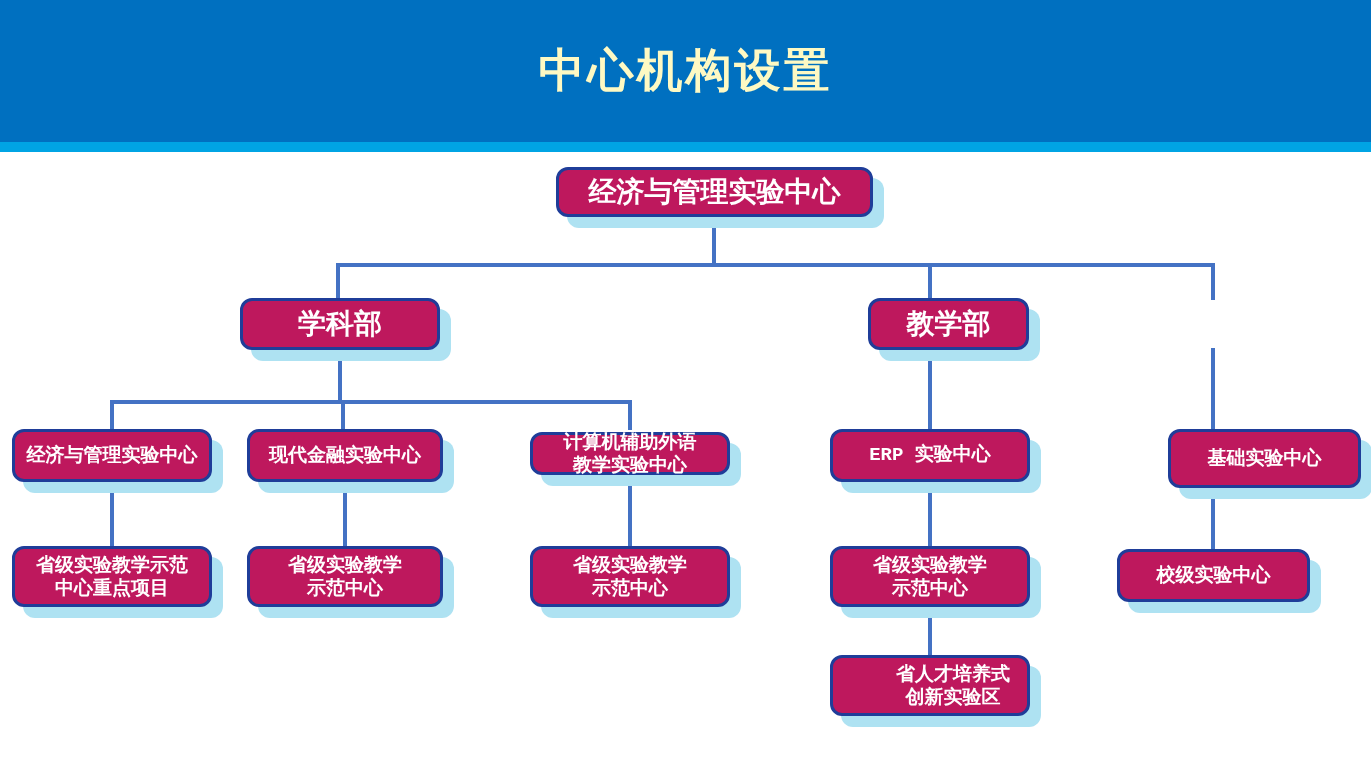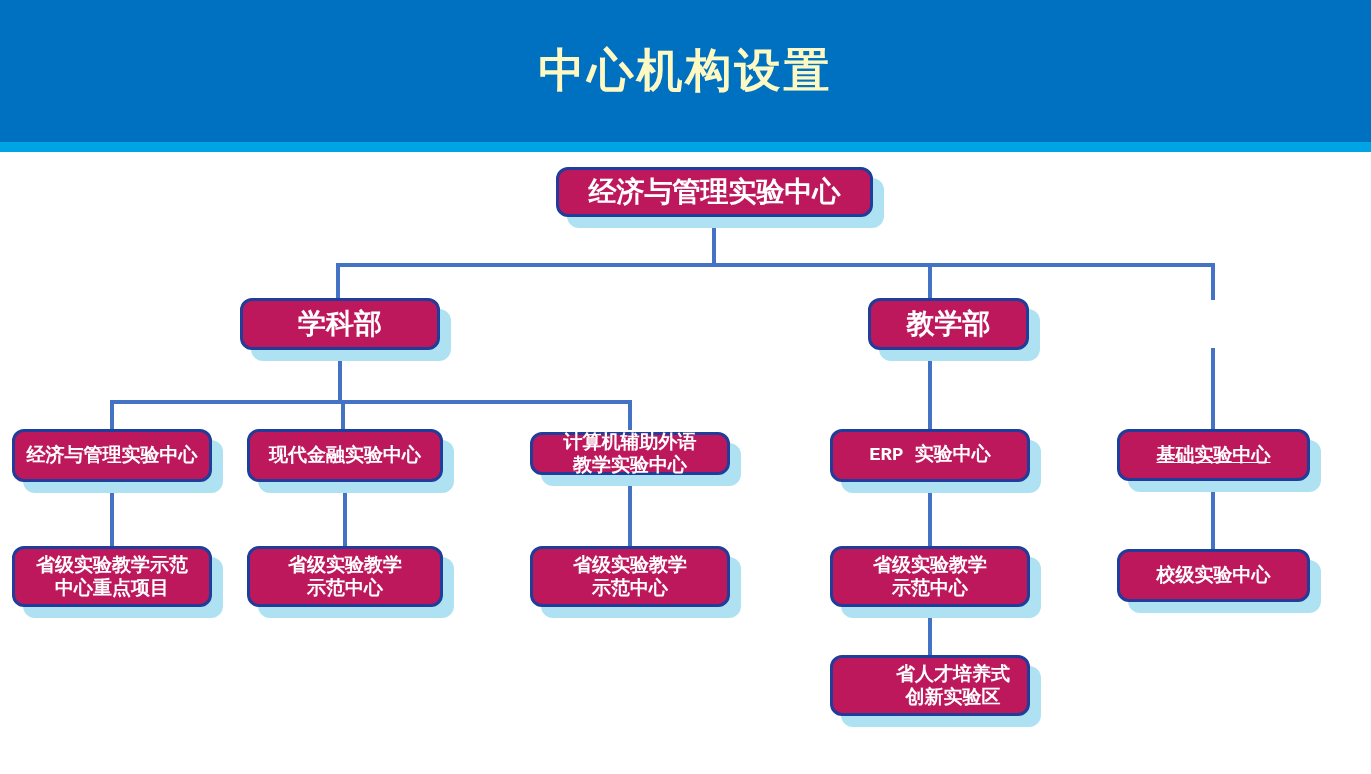--- a/index.html
+++ b/index.html
@@ -106,21 +106,21 @@
   <div class="node lv1" style="left:556px; top:167px; width:317px; height:50px;">经济与管理实验中心</div>
 
   <div class="node lv2" style="left:240px; top:298px; width:200px; height:52px;">学科部</div>
   <div class="node lv2" style="left:830px; top:298px; width:161px; height:52px;margin-left:38px;">教学部</div>
 
   <div class="node lv3" style="left:12px; top:429px; width:200px; height:53px;">经济与管理实验中心</div>
   <div class="node lv3" style="left:247px; top:429px; width:196px; height:53px;">现代金融实验中心</div>
   <div class="node lv3" style="left:530px; top:432px; width:200px; height:43px;">计算机辅助外语
 教学实验中心</div>
   <div class="node lv3" style="left:830px; top:429px; width:200px; height:53px;font-family:Liberation Mono, monospace;">ERP 实验中心</div>
-  <div class="node lv3" style="left:1117px; top:429px; width:193px; height:52px;text-decoration:underline;">基础实验中心</div>
+  <div class="node lv3" style="left:1168px; top:429px; width:193px; height:59px;">基础实验中心</div>
 
   <div class="node lv3" style="left:12px; top:546px; width:200px; height:61px;">省级实验教学示范
 中心重点项目</div>
   <div class="node lv3" style="left:247px; top:546px; width:196px; height:61px;">省级实验教学
 示范中心</div>
   <div class="node lv3" style="left:530px; top:546px; width:200px; height:61px;">省级实验教学
 示范中心</div>
   <div class="node lv3" style="left:830px; top:546px; width:200px; height:61px;">省级实验教学
 示范中心</div>
   <div class="node lv3" style="left:1117px; top:549px; width:193px; height:53px;">校级实验中心</div>

